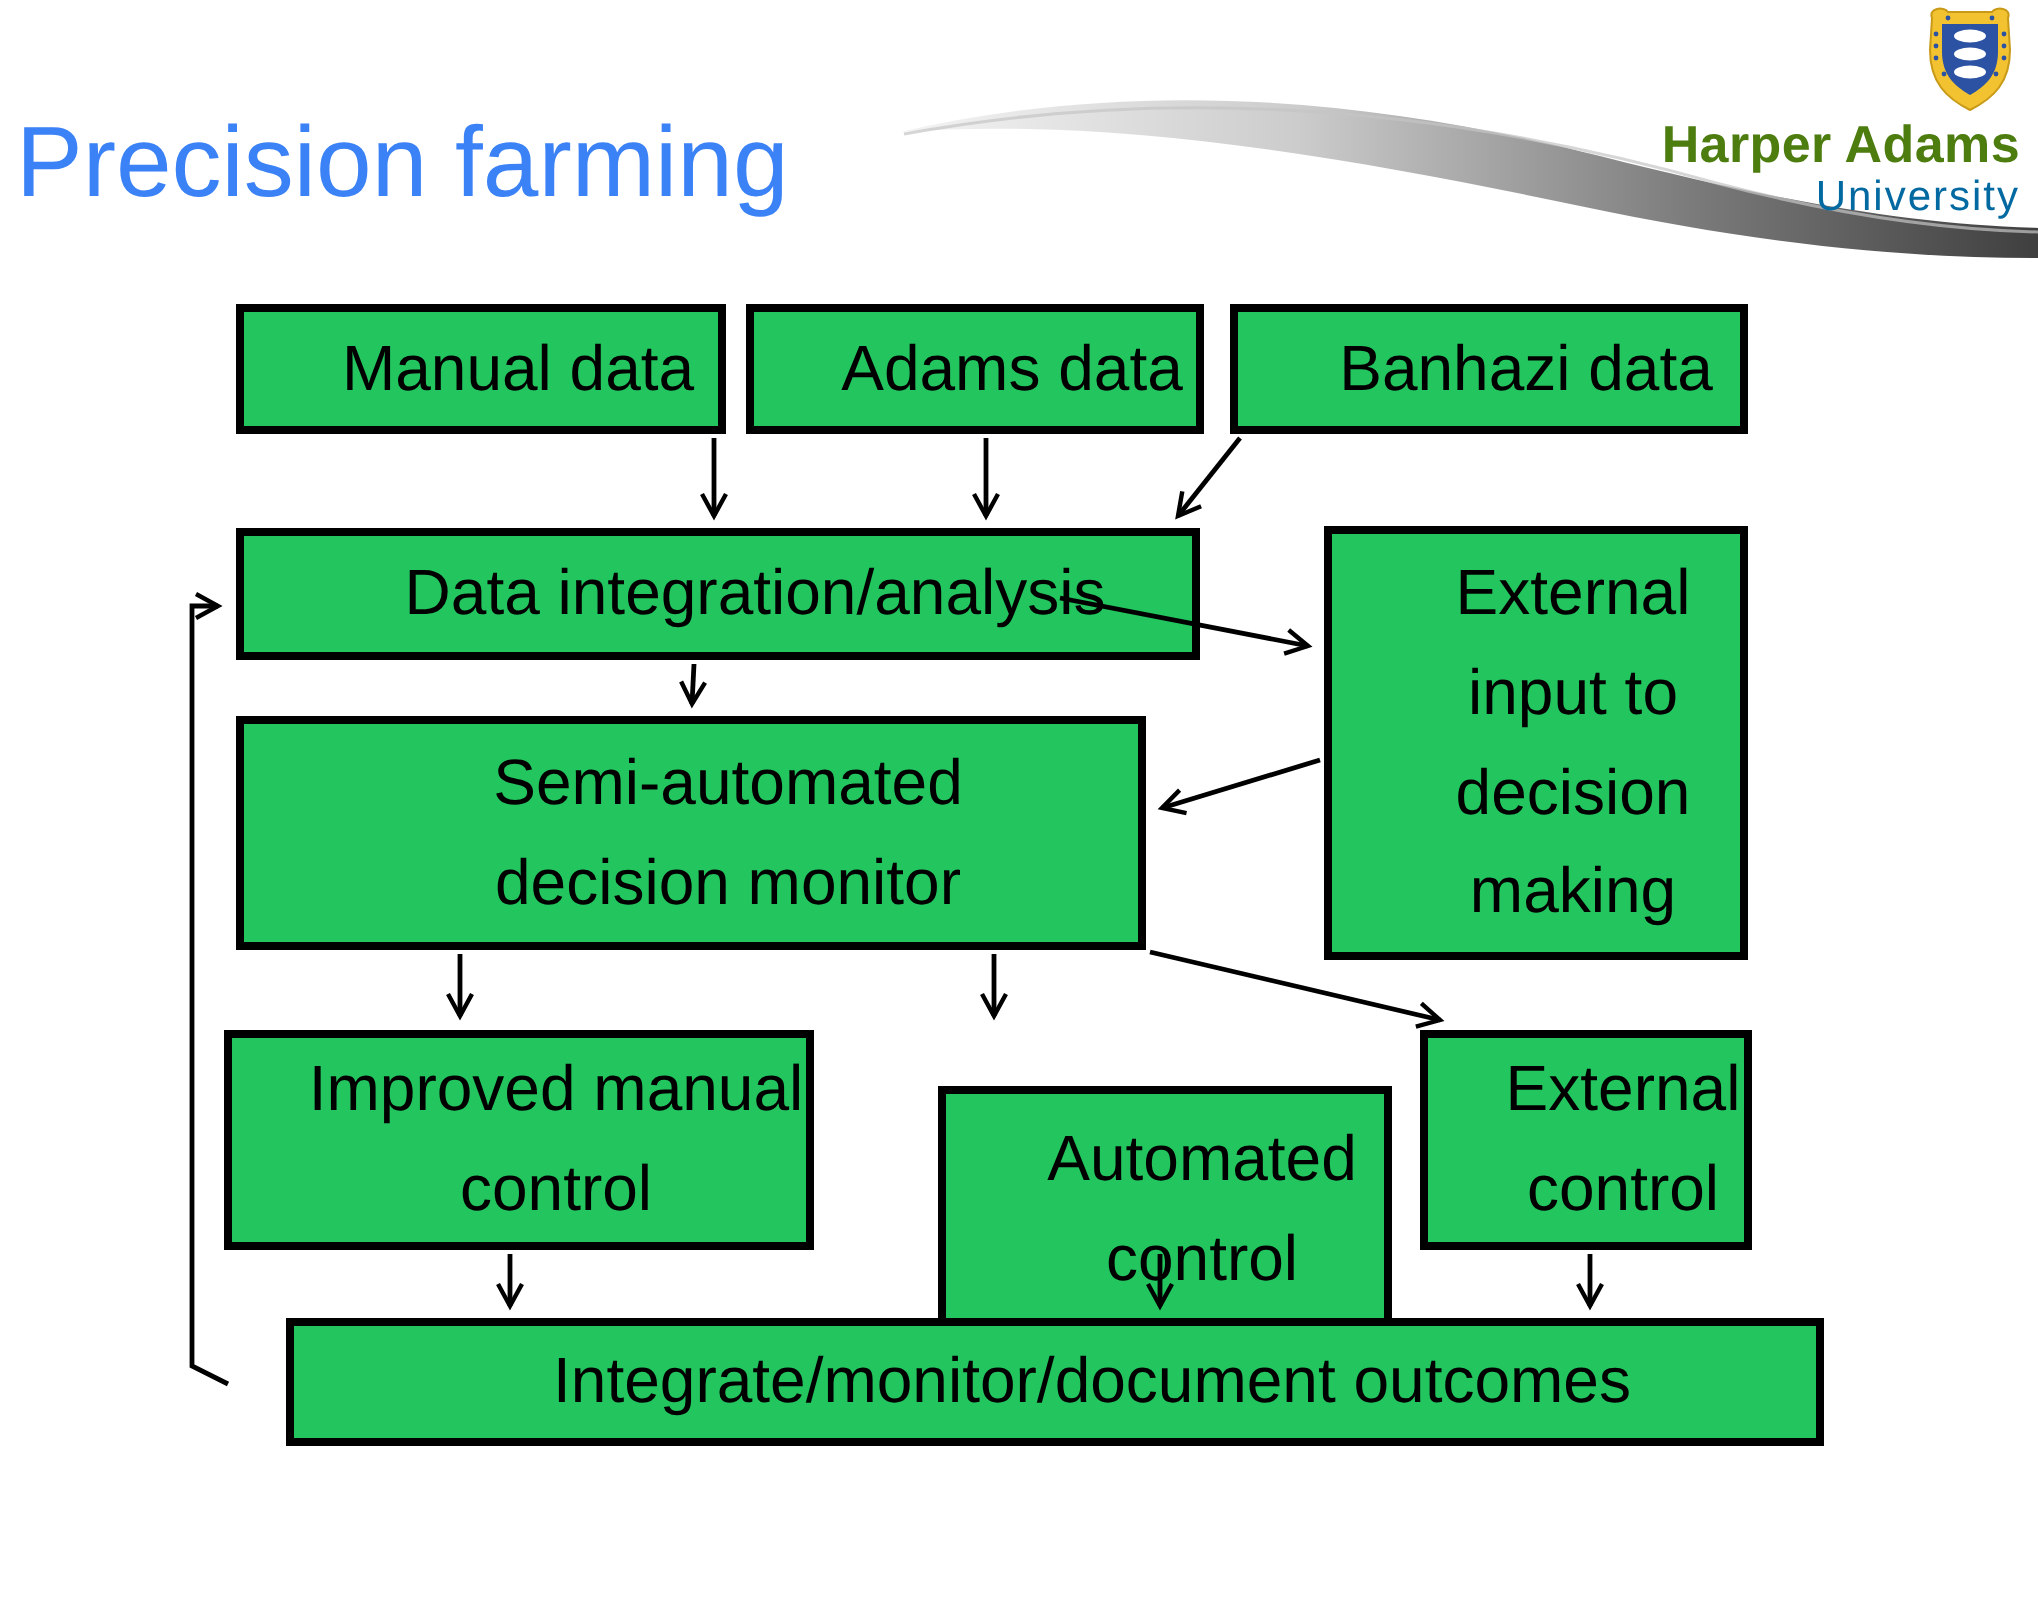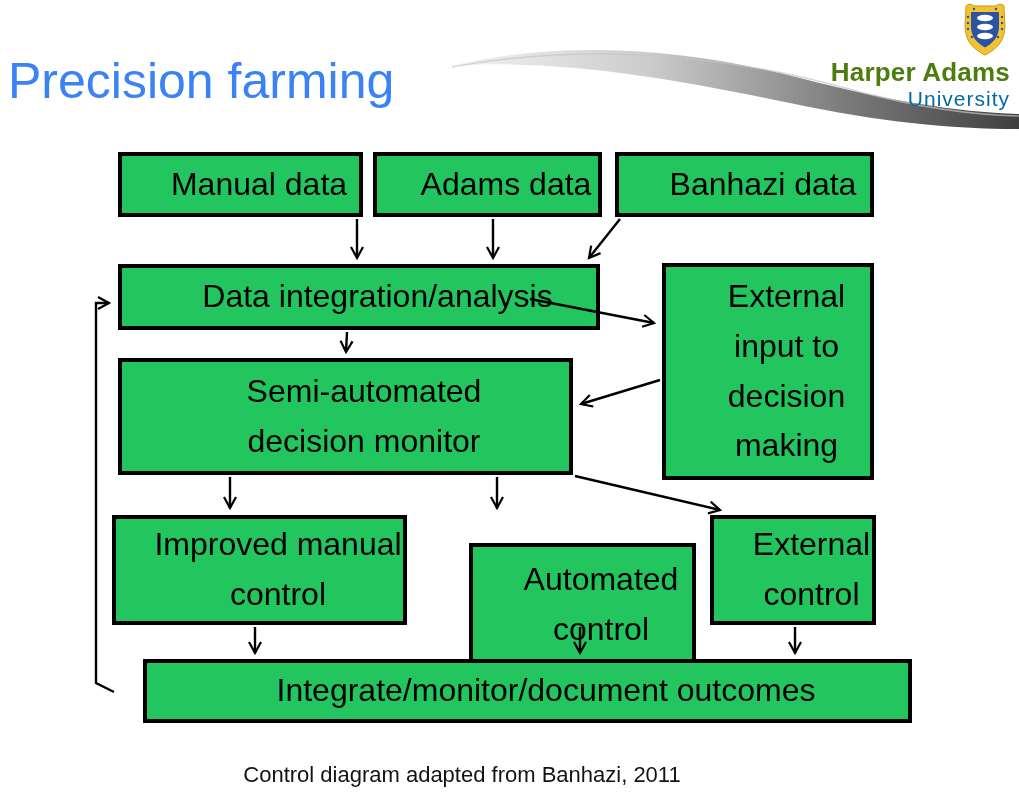--- a/index.html
+++ b/index.html
@@ -112,15 +112,14 @@
       <polyline points="660,380 581,404" marker-end="url(#arrow)"></polyline>
       <polyline points="230,477 230,508" marker-end="url(#arrow)"></polyline>
       <polyline points="497,477 497,508" marker-end="url(#arrow)"></polyline>
       <polyline points="575,476 720,510" marker-end="url(#arrow)"></polyline>
       <polyline points="255,627 255,653" marker-end="url(#arrow)"></polyline>
       <polyline points="580,627 580,653" marker-end="url(#arrow)"></polyline>
       <polyline points="795,627 795,653" marker-end="url(#arrow)"></polyline>
       <polyline points="114,692 96,683 96,303 109,303" marker-end="url(#arrow)"></polyline>
     </svg>
 
-  <div class="caption">Control diagram adapted from Banhazi, 2011</div>
 
 </div>
 
 </body></html>

